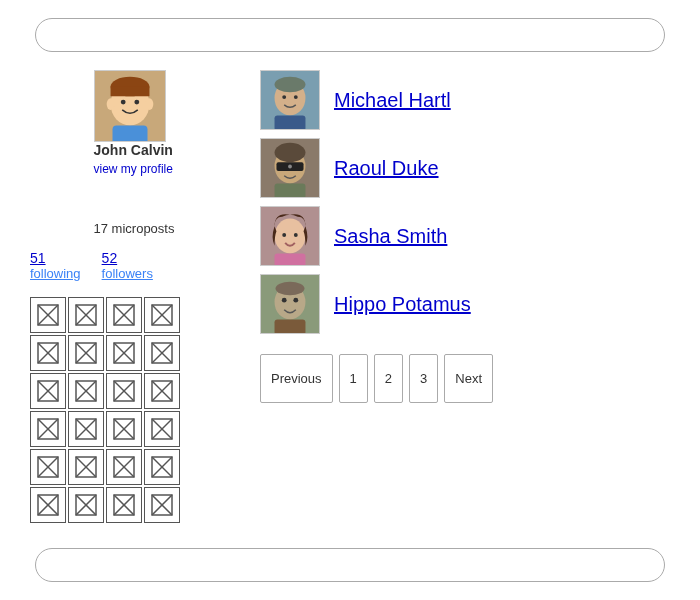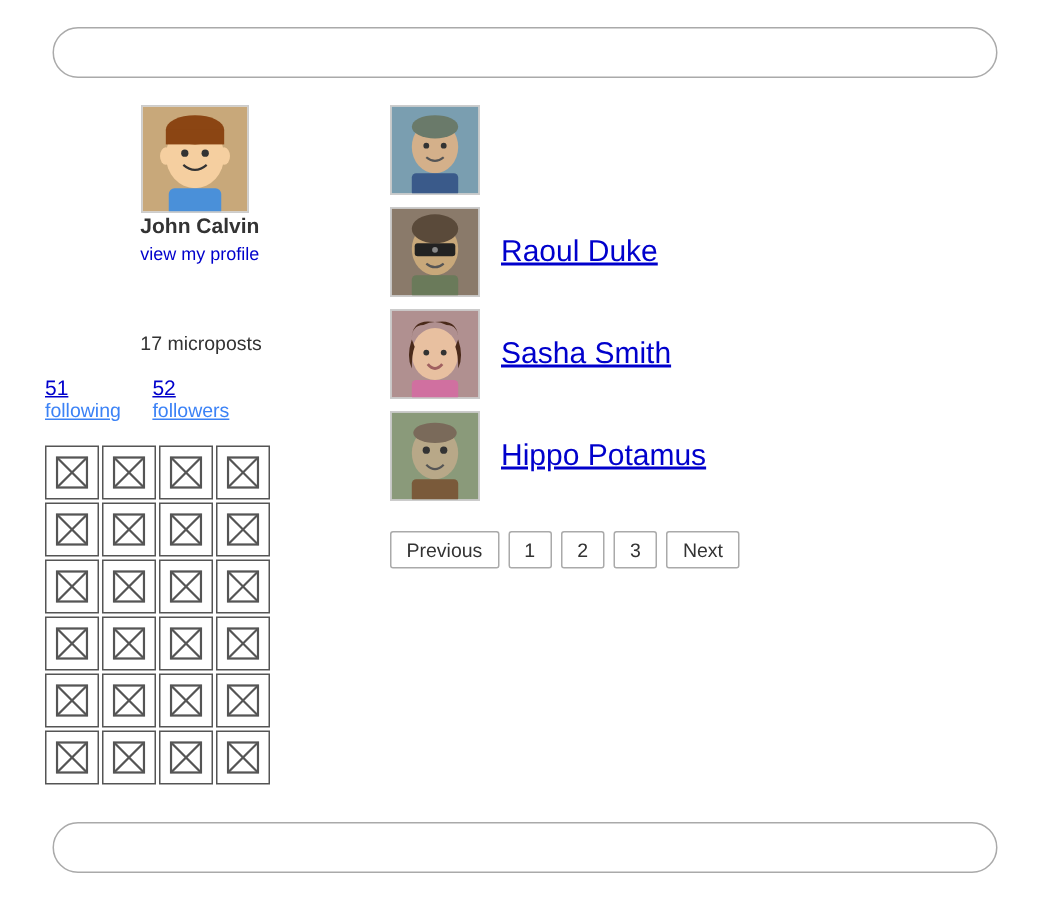--- a/index.html
+++ b/index.html
@@ -196,21 +196,21 @@
     
     .pagination {
       display: flex;
       flex-direction: row;
       gap: 6px;
       align-items: center;
       margin-top: 10px;
     }
 
     .page-btn {
-      padding: 4px 10px;
+      padding: 16px 10px;
       border: 1px solid #aaa;
       background: #fff;
       font-size: 13px;
       cursor: pointer;
       color: #333;
       border-radius: 2px;
     }
   </style>
 </head>
 <body>
@@ -441,20 +441,21 @@
     <div class="user-item">
           <div class="user-avatar"><svg viewBox="0 0 60 60" xmlns="http://www.w3.org/2000/svg">
       <rect width="60" height="60" fill="#7a9eb0"></rect>
       <ellipse cx="30" cy="28" rx="16" ry="18" fill="#d4b08a"></ellipse>
       <ellipse cx="30" cy="14" rx="16" ry="8" fill="#6a7a6a"></ellipse>
       <circle cx="24" cy="27" r="2" fill="#333"></circle>
       <circle cx="36" cy="27" r="2" fill="#333"></circle>
       <path d="M24 35 Q30 40 36 35" stroke="#555" stroke-width="1.5" fill="none"></path>
       <rect x="14" y="46" width="32" height="16" fill="#3a5a8a" rx="3"></rect>
     </svg></div>
+          <span class="user-name">Michael Hartl</span>
         </div>
         <div class="user-item">
           <div class="user-avatar"><svg viewBox="0 0 60 60" xmlns="http://www.w3.org/2000/svg">
       <rect width="60" height="60" fill="#8a7a6a"></rect>
       <ellipse cx="30" cy="28" rx="16" ry="18" fill="#c8a87a"></ellipse>
       <ellipse cx="30" cy="14" rx="16" ry="10" fill="#5a4a3a"></ellipse>
       <rect x="16" y="24" width="28" height="9" rx="2" fill="#222"></rect>
       <circle cx="30" cy="28.5" r="2" fill="#888"></circle>
       <path d="M24 38 Q30 43 36 38" stroke="#555" stroke-width="1.5" fill="none"></path>
       <rect x="14" y="46" width="32" height="16" fill="#6a7a5a" rx="3"></rect>

